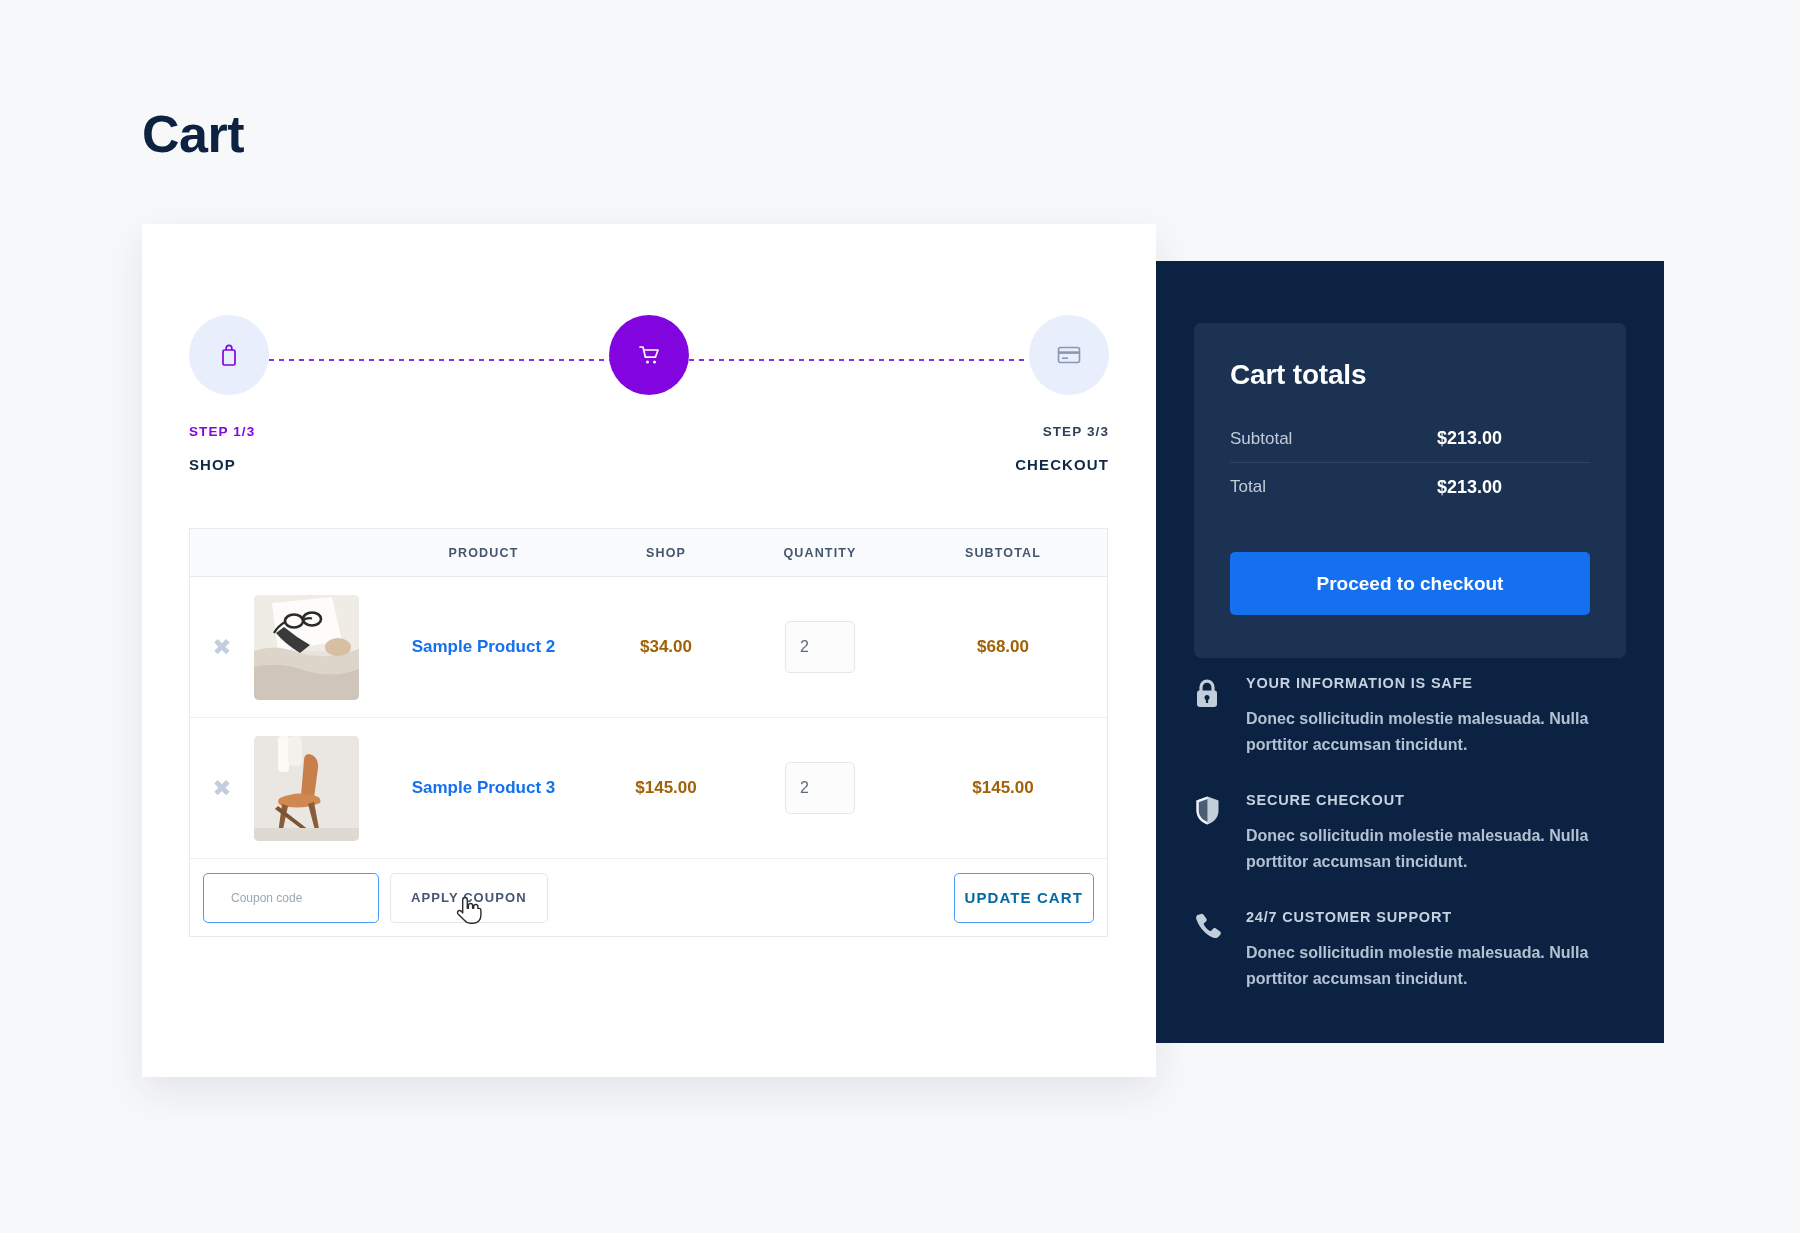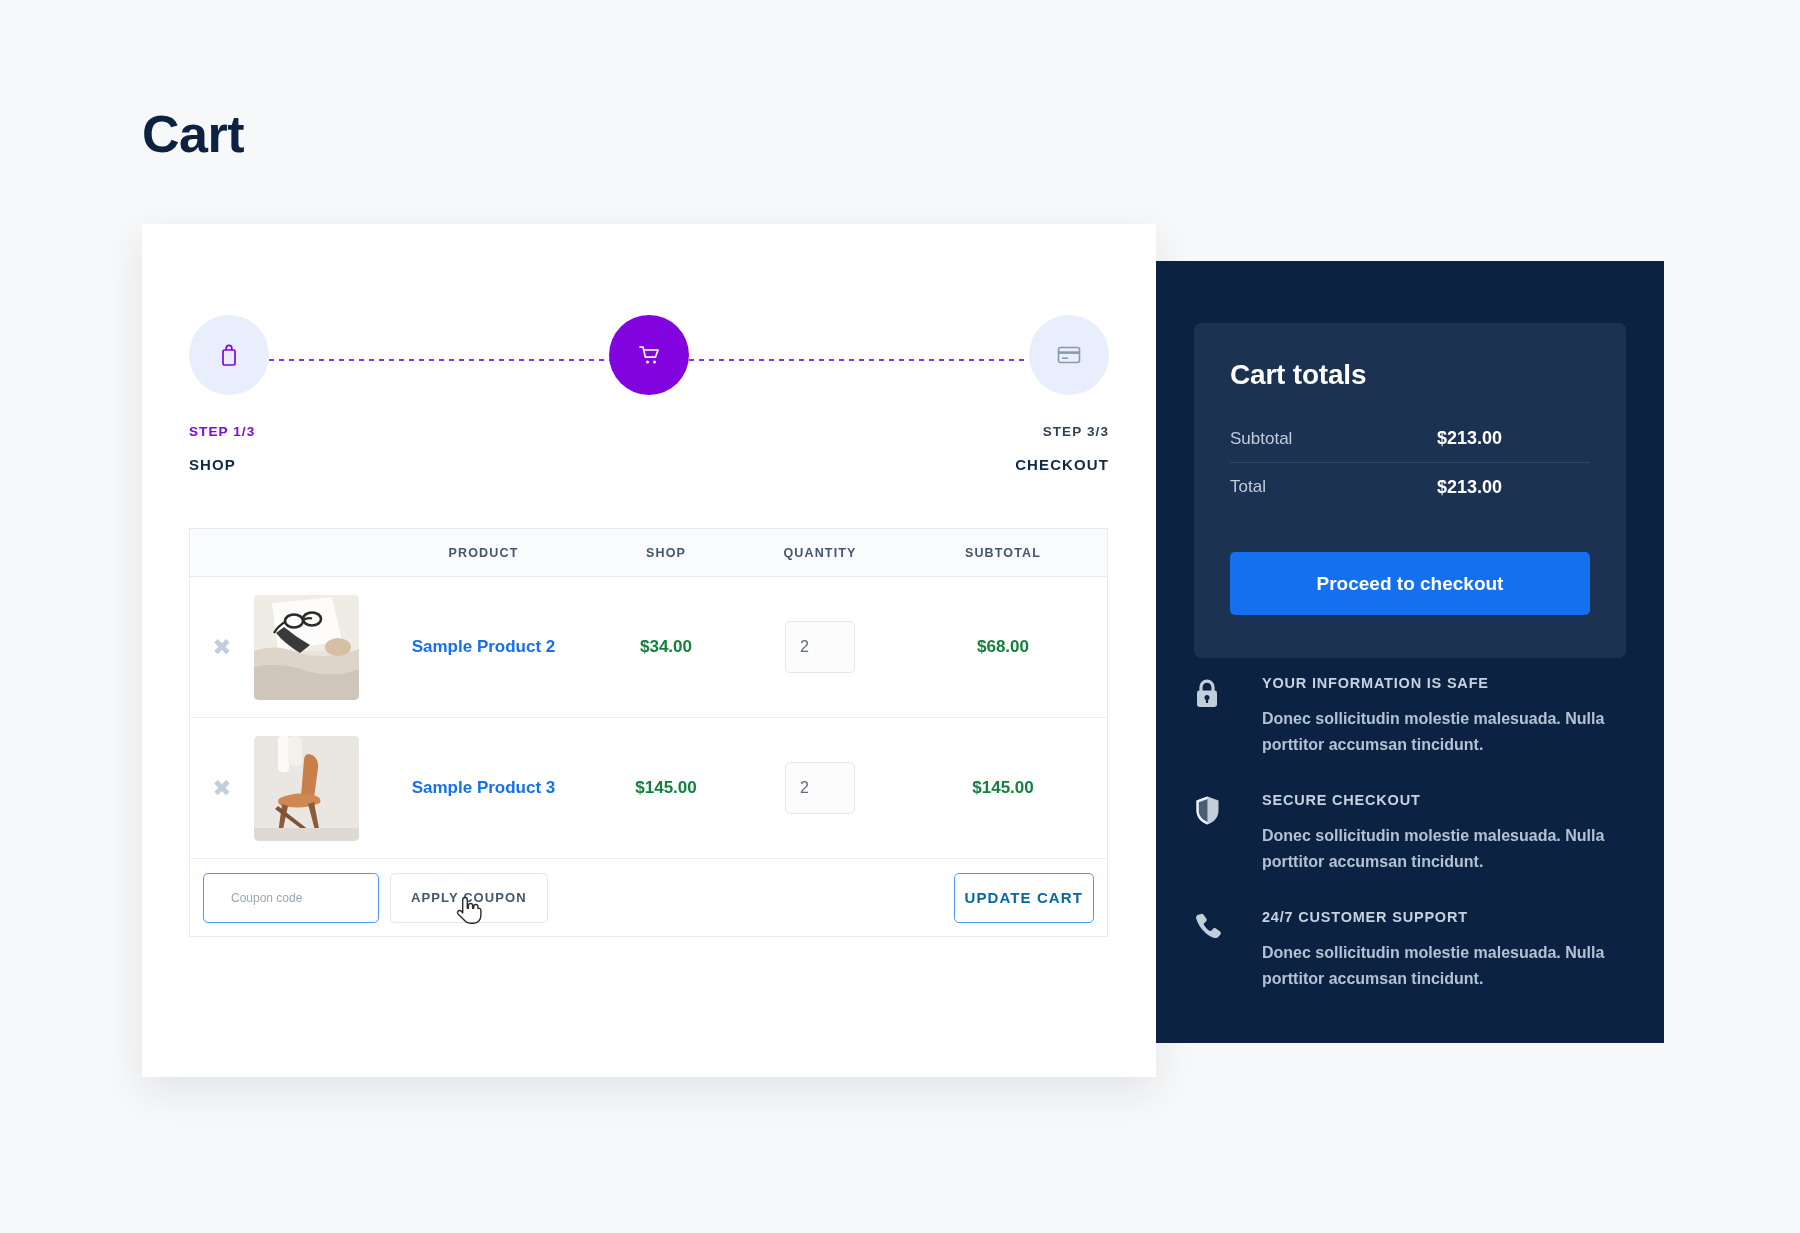--- a/index.html
+++ b/index.html
@@ -165,21 +165,21 @@
   .prod-name {
     font-size: 17px;
     font-weight: 700;
     color: #1470ef;
     text-decoration: none;
     cursor: pointer;
   }
   .prod-price, .prod-sub {
     font-size: 17px;
     font-weight: 700;
-    color: #15803d;
+    color: #a16207;
   }
 
   .qty-input {
     width: 70px;
     height: 52px;
     border: 1px solid #e3e7ec;
     border-radius: 5px;
     background: #fcfcfd;
     font-family: "Liberation Sans", sans-serif;
     font-size: 16px;
@@ -306,21 +306,20 @@
   
   .badges {
     position: absolute;
     left: 38px;
     top: 414px;
     width: 440px;
   }
   .badge {
     display: flex;
     margin-bottom: 34px;
-    gap: 16px;
   }
   .badge-icon {
     width: 52px;
     flex: none;
     padding-top: 3px;
   }
   .badge-icon svg { display: block; }
   .badge-title {
     font-size: 14.5px;
     font-weight: 700;

